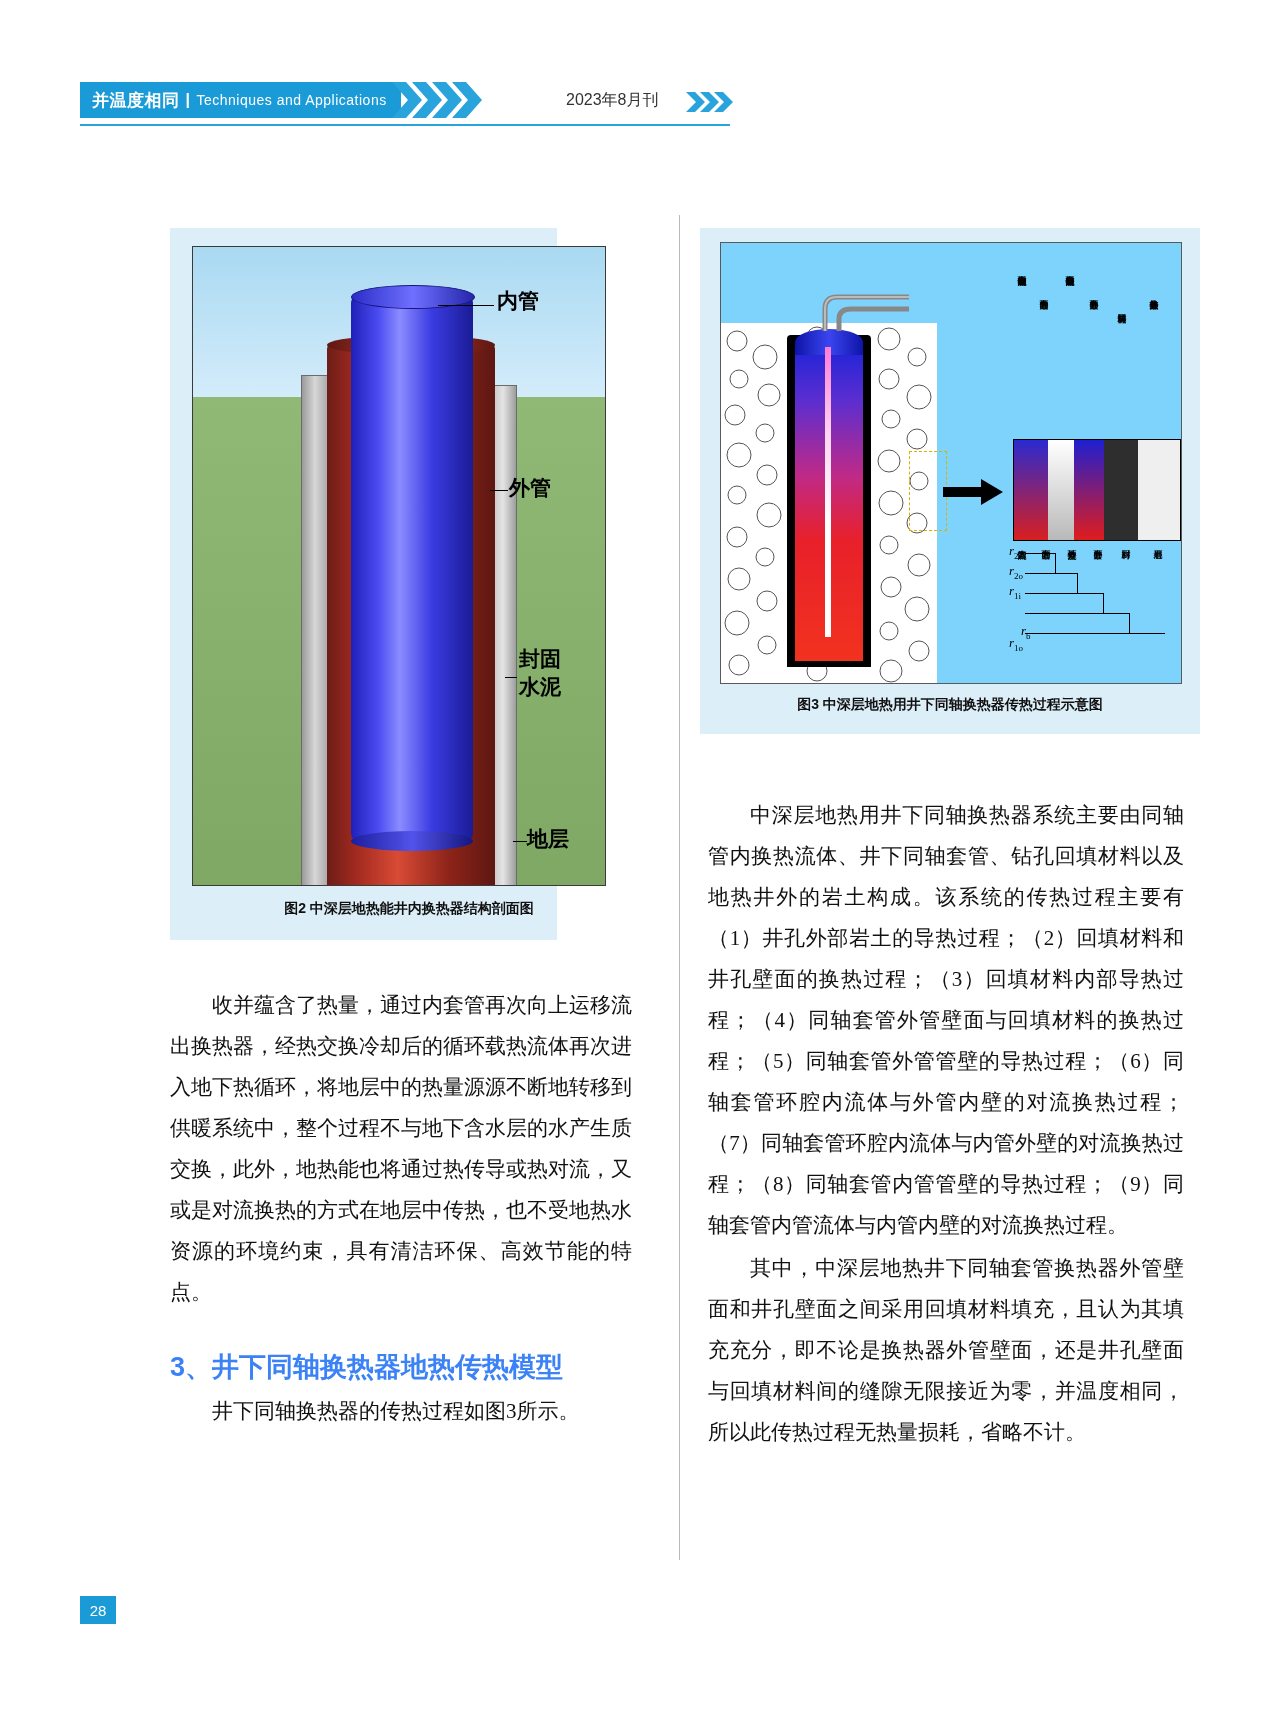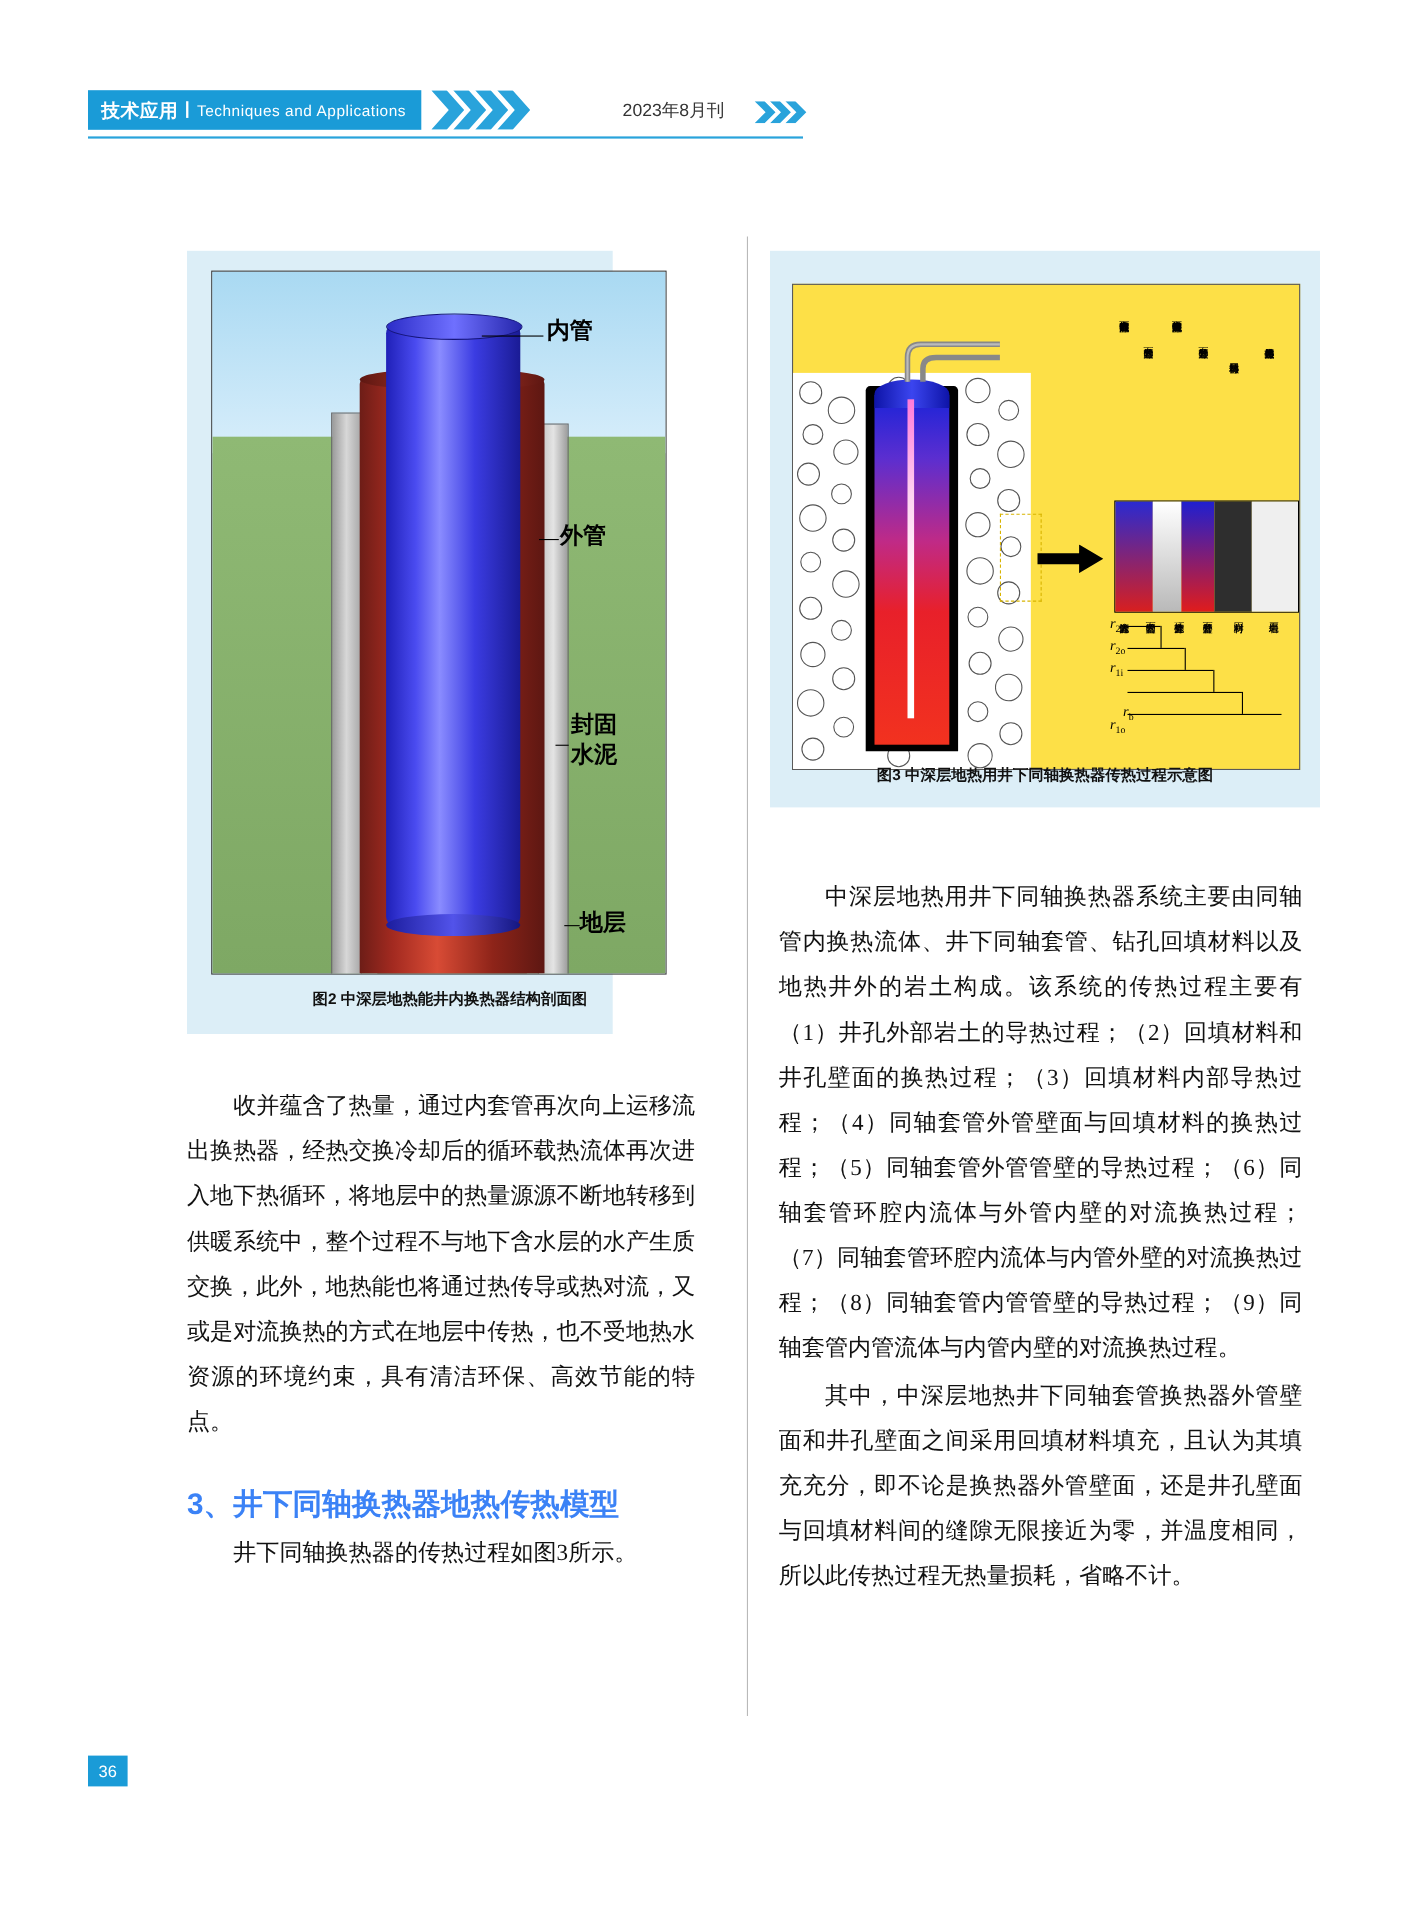--- a/index.html
+++ b/index.html
@@ -182,24 +182,24 @@
 
   
   .fig3-box {
     position: absolute;
     left: 700px; top: 228px;
     width: 500px; height: 506px;
     background: #dceef7;
   }
   .fig3-img {
     position: absolute;
-    left: 20px; top: 30px;
+    left: 20px; top: 14px;
     width: 460px; height: 440px;
     border: 1px solid #5a5a5a;
-    background: #fde047;
+    background: #7dd3fc;
     overflow: hidden;
   }
   .f3-rock {
     position: absolute; left: 0; top: 80px; width: 216px; height: 360px;
     background:
       radial-gradient(circle at 12% 14%, #fff 0 6px, transparent 7px),
       radial-gradient(circle at 40% 26%, #fff 0 7px, transparent 8px),
       radial-gradient(circle at 72% 10%, #fff 0 6px, transparent 7px),
       #fff;
   }
@@ -306,21 +306,21 @@
     font-weight: bold;
     color: #3b82f6;
     text-indent: 0;
   }
 </style>
 </head>
 <body>
 
 <div class="header">
   <div class="hdr-tag">
-    <span class="cn">技术应用</span>
+    <span class="cn">并温度相同</span>
     <span class="sep">|</span>
     <span class="en">Techniques and Applications</span>
   </div>
   <div class="hdr-chevrons">
     <svg width="110" height="36" viewBox="0 0 110 36">
       <g fill="#29a3db">
         <polygon points="0,0 14,0 30,18 14,36 0,36 16,18"></polygon>
         <polygon points="20,0 34,0 50,18 34,36 20,36 36,18"></polygon>
         <polygon points="40,0 54,0 70,18 54,36 40,36 56,18"></polygon>
         <polygon points="60,0 74,0 90,18 74,36 60,36 76,18"></polygon>
@@ -492,13 +492,13 @@
   <p class="body">收并蕴含了热量，通过内套管再次向上运移流出换热器，经热交换冷却后的循环载热流体再次进入地下热循环，将地层中的热量源源不断地转移到供暖系统中，整个过程不与地下含水层的水产生质交换，此外，地热能也将通过热传导或热对流，又或是对流换热的方式在地层中传热，也不受地热水资源的环境约束，具有清洁环保、高效节能的特点。</p>
   <h3 class="section">3、井下同轴换热器地热传热模型</h3>
   <p class="body">井下同轴换热器的传热过程如图3所示。</p>
 </div>
 
 <div class="col-right">
   <p class="body">中深层地热用井下同轴换热器系统主要由同轴管内换热流体、井下同轴套管、钻孔回填材料以及地热井外的岩土构成。该系统的传热过程主要有（1）井孔外部岩土的导热过程；（2）回填材料和井孔壁面的换热过程；（3）回填材料内部导热过程；（4）同轴套管外管壁面与回填材料的换热过程；（5）同轴套管外管管壁的导热过程；（6）同轴套管环腔内流体与外管内壁的对流换热过程；（7）同轴套管环腔内流体与内管外壁的对流换热过程；（8）同轴套管内管管壁的导热过程；（9）同轴套管内管流体与内管内壁的对流换热过程。</p>
   <p class="body">其中，中深层地热井下同轴套管换热器外管壁面和井孔壁面之间采用回填材料填充，且认为其填充充分，即不论是换热器外管壁面，还是井孔壁面与回填材料间的缝隙无限接近为零，并温度相同，所以此传热过程无热量损耗，省略不计。</p>
 </div>
 
-<div class="page-num">36</div>
+<div class="page-num">28</div>
 
 </body></html>

